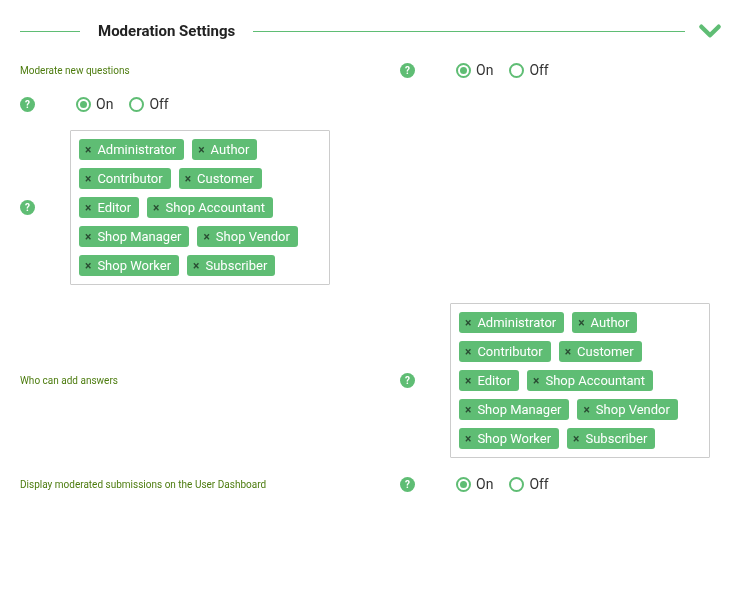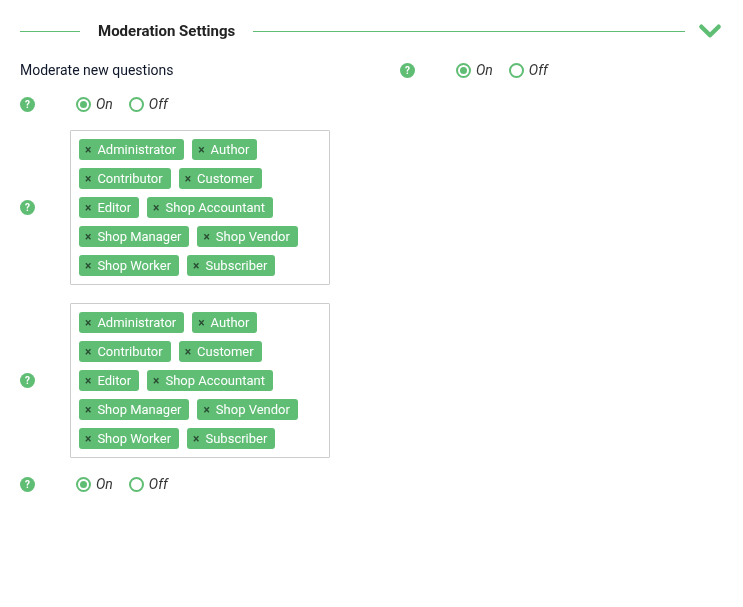--- a/index.html
+++ b/index.html
@@ -21,22 +21,22 @@
     .section-title { font-weight: 700; font-size: 15px; color: #222; white-space: nowrap; }
     .chevron { color: #5fbd74; display:flex; align-items:center; cursor:pointer;}
     .row {
       display: flex;
       align-items: center;
       margin: 18px 0;
     }
     .row.multi { align-items: center; }
     .field-label {
       width: 380px;
-      color: #0f172a;
-      font-size: 14px;
+      color: #4d7c0f;
+      font-size: 10px;
       flex-shrink: 0;
     }
     .help-col {
       width: 50px;
       display: flex;
       justify-content: flex-start;
       align-items:center;
       flex-shrink:0;
     }
     .help-icon {
@@ -53,21 +53,21 @@
     .radio-group { display: flex; align-items: center; gap: 16px; padding-left:6px;}
     .radio-option { display: flex; align-items: center; gap: 5px; cursor: pointer; }
     .radio-outer {
       width: 15px; height: 15px; border: 2px solid #5fbd74; border-radius: 50%;
       display: flex; align-items:center; justify-content:center;
       position: relative;
     }
     .radio-outer.selected::after {
       content: ""; width: 7px; height: 7px; background: #5fbd74; border-radius: 50%;
     }
-    .radio-label { color: #333; font-size: 14px; font-style: italic; }
+    .radio-label { color: #333; font-size: 14px; }
     .tagbox {
       border: 1px solid #ccc;
       border-radius: 1px;
       padding: 8px;
       display: flex;
       flex-wrap: wrap;
       gap: 8px;
       max-width: 260px;
       background:#fff;
     }
@@ -188,20 +188,21 @@
         </span>
         <span class="tag">
           <span class="tag-x">×</span>
           <span>Subscriber</span>
         </span>
       </div>
   </div>
 </div>
 
 <div class="row multi">
+  <div class="field-label">Who can add answers</div>
   <div class="help-col">
     <span class="help-icon">?</span>
   </div>
   <div class="control-col">
     <div class="tagbox">
         <span class="tag">
           <span class="tag-x">×</span>
           <span>Administrator</span>
         </span>
         <span class="tag">
@@ -238,20 +239,21 @@
         </span>
         <span class="tag">
           <span class="tag-x">×</span>
           <span>Subscriber</span>
         </span>
       </div>
   </div>
 </div>
 
 <div class="row">
+  <div class="field-label">Display moderated submissions on the User Dashboard</div>
   <div class="help-col">
     <span class="help-icon">?</span>
   </div>
   <div class="control-col">
     <div class="radio-group">
       <div class="radio-option">
         <span class="radio-outer selected"></span>
         <span class="radio-label">On</span>
       </div>
       <div class="radio-option">

